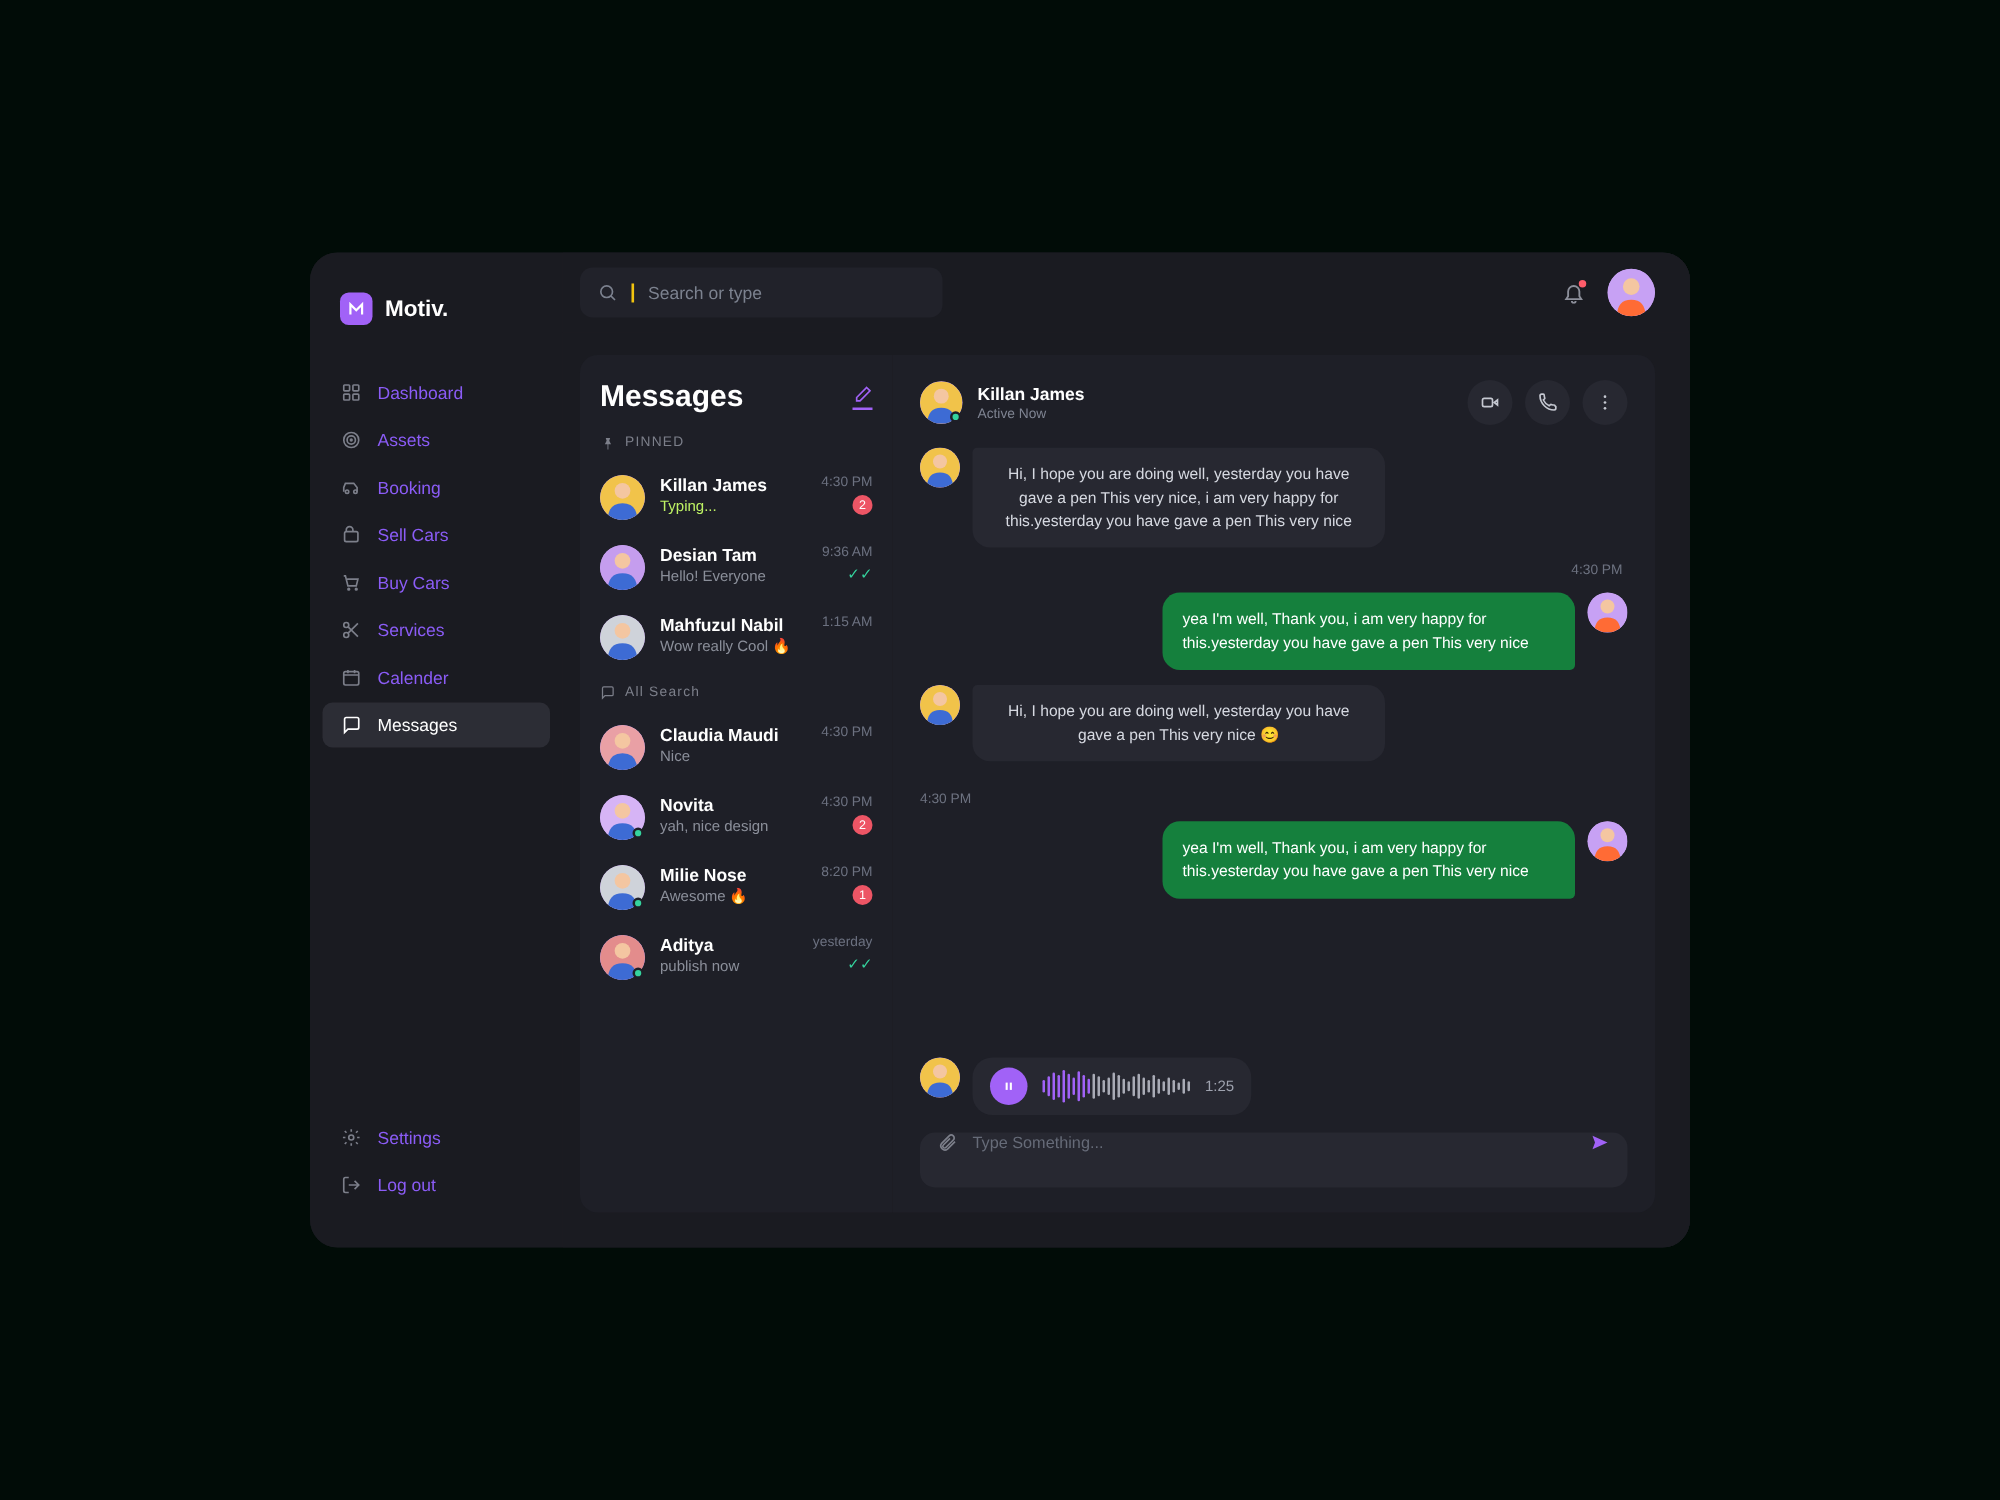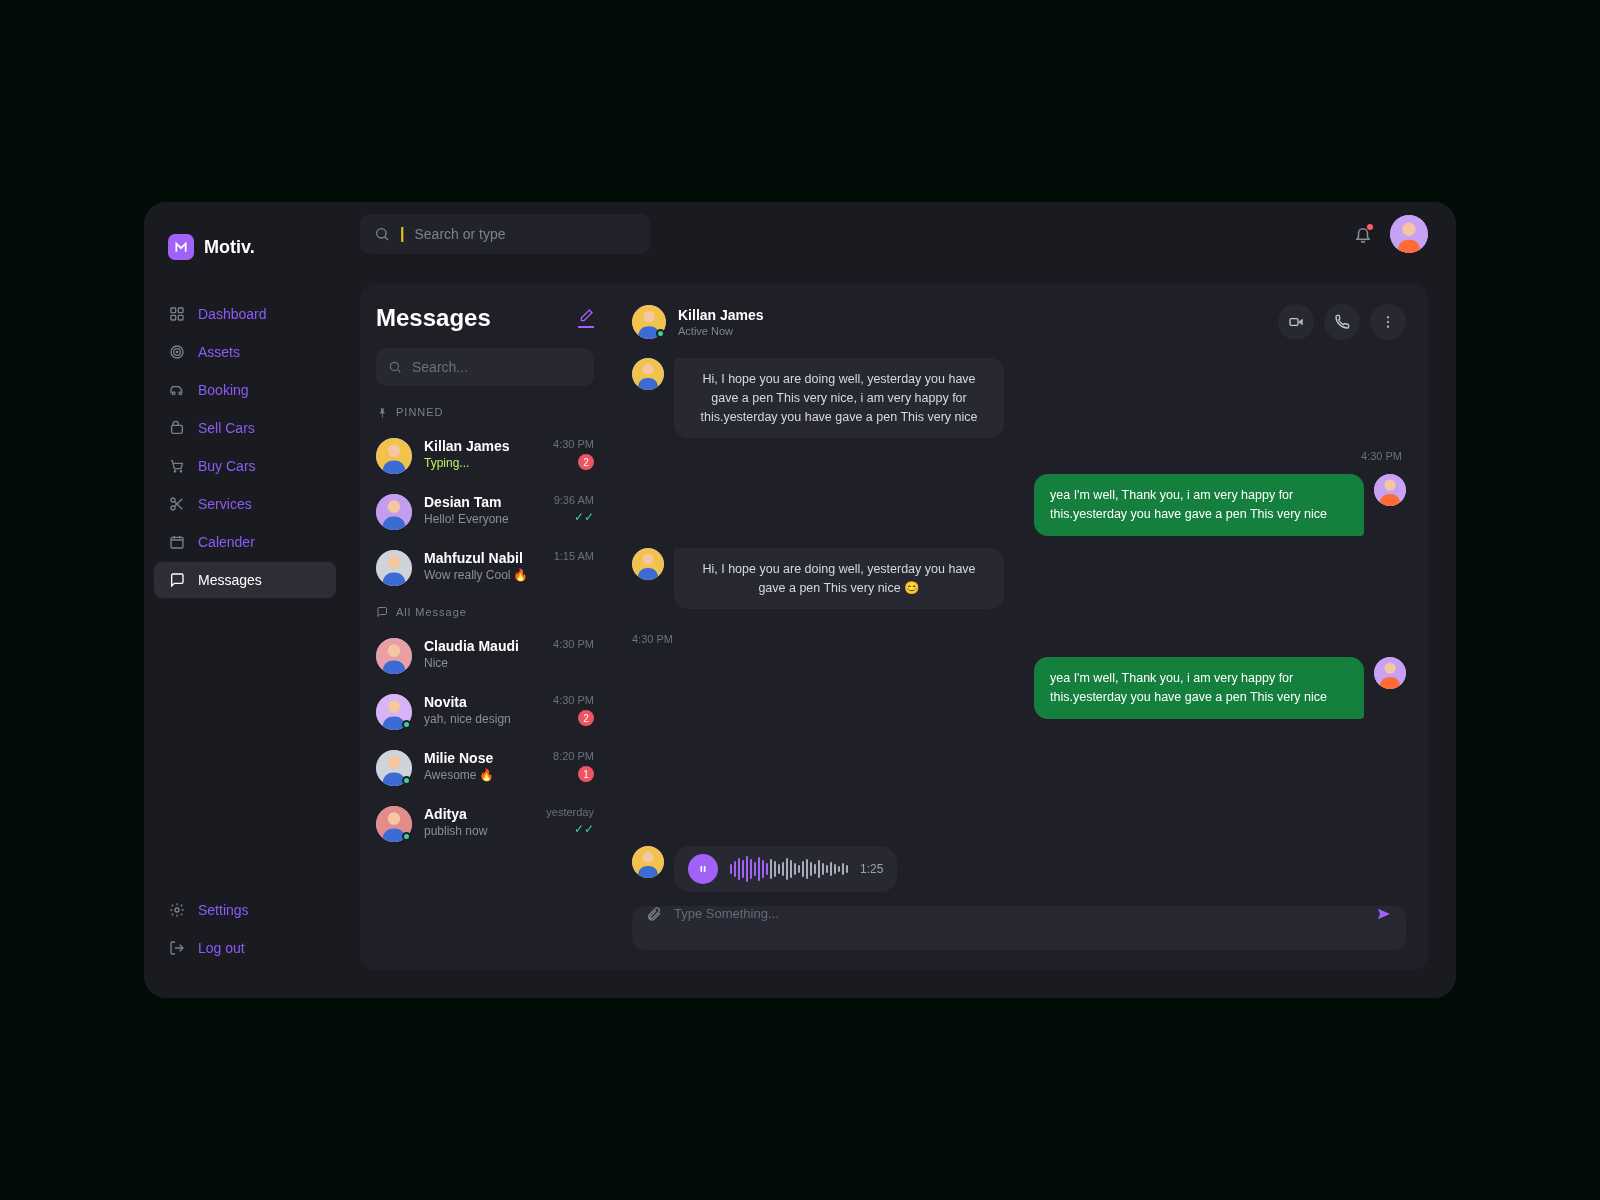--- a/index.html
+++ b/index.html
@@ -6,21 +6,21 @@
 body {
   background: #010c07;
   display: flex;
   align-items: center;
   justify-content: center;
   min-height: 1200px;
   font-family: -apple-system, BlinkMacSystemFont, "Segoe UI", sans-serif;
   color: #e7e9ee;
 }
 .frame {
-  width: 1312px;
+  width: 1104px;
   height: 796px;
   background: #1a1b21;
   border-radius: 22px;
   overflow: hidden;
   display: flex;
   position: relative;
 }
 .sidebar {
   width: 202px;
   background: #1a1b21;
@@ -290,29 +290,20 @@
 
       <div class="msg-panel">
         <div class="msg-header">
           <div class="msg-title">Messages</div>
           <div class="compose">
             <svg width="16" height="16" viewBox="0 0 24 24" fill="none" stroke="#a162f7" stroke-width="2">
                 <path d="M17 3l4 4-12 12H5v-4L17 3z"></path>
               </svg>
           </div>
         </div>
-        <div class="msg-search">
-          <span>
-            <svg width="14" height="14" viewBox="0 0 24 24" fill="none" stroke="#6a6f7d" stroke-width="2">
-                <circle cx="11" cy="11" r="7"></circle>
-                <path d="M21 21l-5-5"></path>
-              </svg>
-          </span>
-          <span>Search...</span>
-        </div>
 
         <div class="section-label">
           <span>
             <svg width="12" height="12" viewBox="0 0 24 24" fill="#7c7f8a">
                 <path d="M14 4l6 6-4 2-2 6-3-3-6 6-1-1 6-6-3-3 6-2 2-4z" transform="rotate(-45 12 12)"></path>
               </svg>
           </span>
           <span>PINNED</span>
         </div>
         <div id="pinned-list">
@@ -370,21 +361,21 @@
               </div>
             </div>
           </div>
 
         <div class="section-label" style="margin-top:10px">
           <span>
             <svg width="12" height="12" viewBox="0 0 24 24" fill="none" stroke="#7c7f8a" stroke-width="2">
                 <path d="M21 15a2 2 0 01-2 2H8l-4 4V5a2 2 0 012-2h13a2 2 0 012 2z"></path>
               </svg>
           </span>
-          <span>All Message</span>
+          <span>All Search</span>
         </div>
         <div id="all-list">
             <div class="conv">
               <div class="av-wrap">
                 <div class="avatar md">
                   <svg width="36" height="36" viewBox="0 0 40 40">
                     <circle cx="20" cy="20" r="20" fill="#e9a0a5"></circle>
                     <circle cx="20" cy="14" r="7" fill="#f4c6a1"></circle>
                     <path d="M7 40 Q7 25 20 25 Q33 25 33 40 Z" fill="#3d6bd4"></path>
                   </svg>

